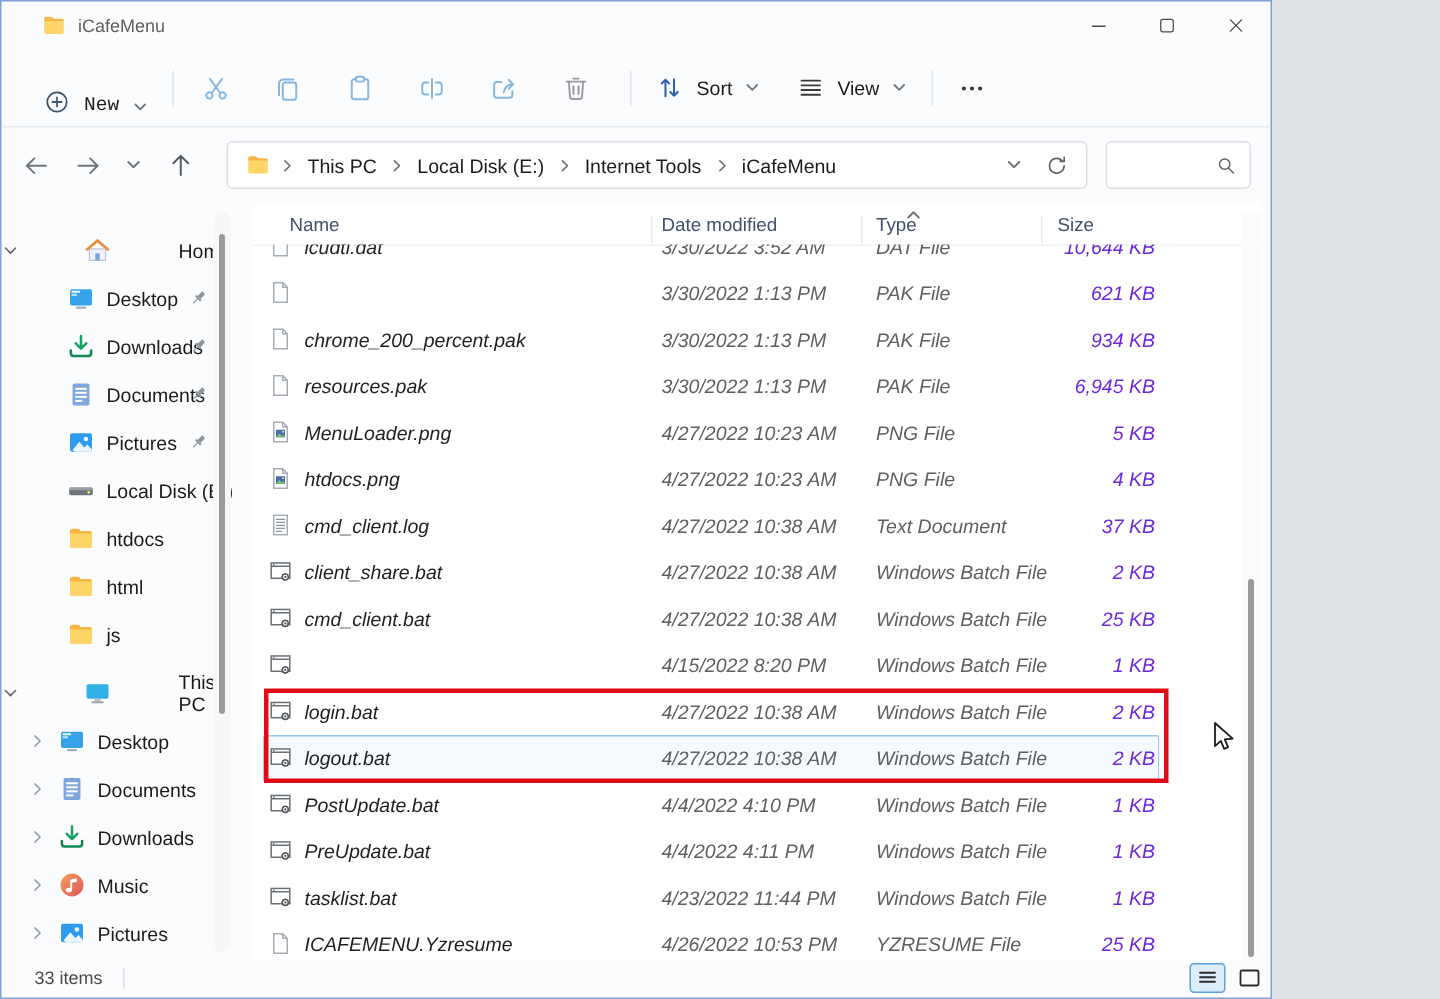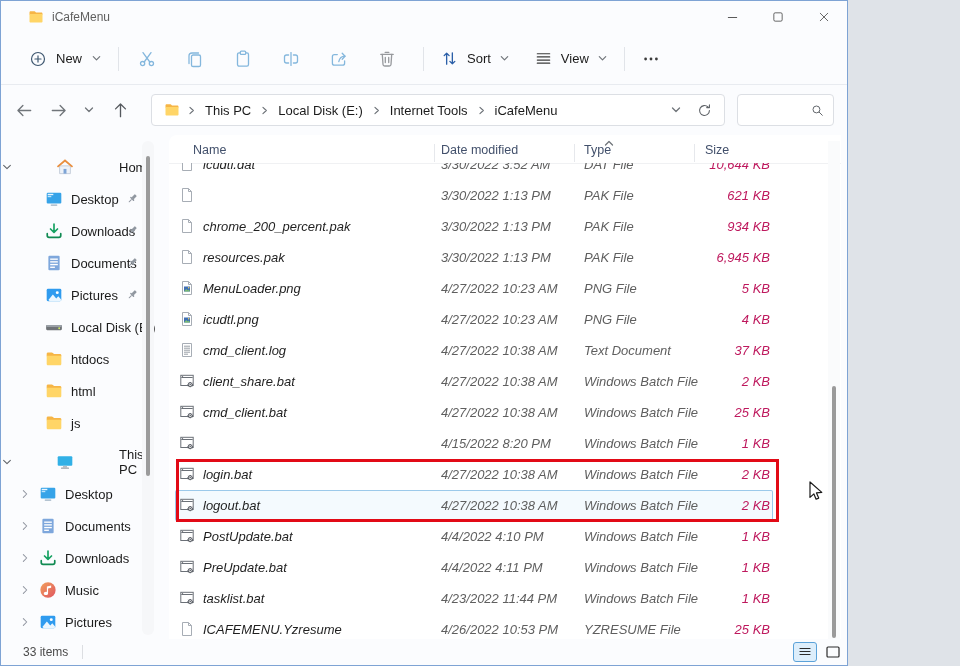--- a/index.html
+++ b/index.html
@@ -12,21 +12,21 @@
   .titlebar{position:absolute;left:0;top:0;right:0;height:32px;display:flex;align-items:center;}
   .titlebar .t-icon{margin-left:27px;}
   .titlebar .t-text{margin-left:8px;font-size:12px;color:#5f5f5f;}
   .wincontrols{position:absolute;right:0;top:0;height:32px;display:flex;}
   .wcbtn{width:46px;height:32px;display:flex;align-items:center;justify-content:center;cursor:default;}
 
   
   .toolbar{position:absolute;left:0;top:32px;right:0;height:52px;display:flex;align-items:center;
     padding-left:16px;border-bottom:1px solid #e8ebf0;}
   .tbsep{width:1px;height:24px;background:#e1e4e9;margin:0 4px;}
-  .btn-new{display:flex;align-items:center;gap:9px;padding:0 12px;height:36px;border-radius:4px;}
+  .btn-new{display:flex;align-items:flex-end;gap:9px;padding:0 12px;height:36px;border-radius:4px;font-family:Liberation Mono, monospace;}
   .btn-new .lbl{font-size:13px;color:#1b1b1b;}
   .btn-icon{width:48px;height:36px;display:flex;align-items:center;justify-content:center;border-radius:4px;}
   .btn-drop{display:flex;align-items:center;gap:8px;padding:0 12px;height:36px;border-radius:4px;}
   .btn-drop .lbl{font-size:13px;color:#1b1b1b;}
   .btn-more{width:40px;height:36px;display:flex;align-items:center;justify-content:center;margin-left:2px;}
 
   
   .navrow{position:absolute;left:0;top:84px;right:0;height:50px;display:flex;align-items:center;padding-left:6px;}
   .navbtn{width:34px;height:34px;display:flex;align-items:center;justify-content:center;border-radius:4px;}
   .navbtn.small{width:28px;}
@@ -69,21 +69,21 @@
   .sortchev{position:absolute;left:434px;top:-6px;}
 
   .rows{position:absolute;left:6px;top:28px;width:598px;height:478px;overflow:hidden;font-style:italic;}
   .frow{position:relative;height:31px;}
   .frow.first{margin-top:-14px;}
   .frow span{position:absolute;top:0;line-height:31px;white-space:nowrap;font-size:13px;}
   .f-icon{position:absolute;left:4px;top:7px;width:16px;height:16px;}
   .f-name{left:28px;color:#1f1f1f;}
   .f-date{left:266px;color:#5f5f5f;}
   .f-type{left:409px;color:#5f5f5f;}
-  .f-size{left:430px;width:165px;text-align:right;color:#be185d;}
+  .f-size{left:430px;width:165px;text-align:right;color:#6d28d9;}
   .frow.hovered{box-shadow:inset 0 0 0 1px #9cc9ea;background:#f4fafe;border-radius:2px;}
 
   .redbox{position:absolute;left:175px;top:458px;width:603px;height:63px;border:3px solid #e20a16;pointer-events:none;}
 
   
   .main-scroll{position:absolute;right:7px;top:140px;width:12px;bottom:26px;background:#fafbfc;}
   .main-thumb{position:absolute;left:4px;width:4px;top:245px;height:252px;background:#9a9a9a;border-radius:2px;}
 
   
   .statusbar{position:absolute;left:0;right:0;bottom:0;height:26px;display:flex;align-items:center;}
@@ -655,21 +655,21 @@
           </svg>
           <span class="f-name">MenuLoader.png</span>
           <span class="f-date">4/27/2022 10:23 AM</span>
           <span class="f-type">PNG File</span>
           <span class="f-size">5 KB</span>
         </div>
         <div class="frow">
           <svg width="16" height="16" class="ic f-icon">
             <use href="#sym-image" xlink:href="#sym-image"></use>
           </svg>
-          <span class="f-name">icudtl.png</span>
+          <span class="f-name">htdocs.png</span>
           <span class="f-date">4/27/2022 10:23 AM</span>
           <span class="f-type">PNG File</span>
           <span class="f-size">4 KB</span>
         </div>
         <div class="frow">
           <svg width="16" height="16" class="ic f-icon">
             <use href="#sym-text" xlink:href="#sym-text"></use>
           </svg>
           <span class="f-name">cmd_client.log</span>
           <span class="f-date">4/27/2022 10:38 AM</span>

